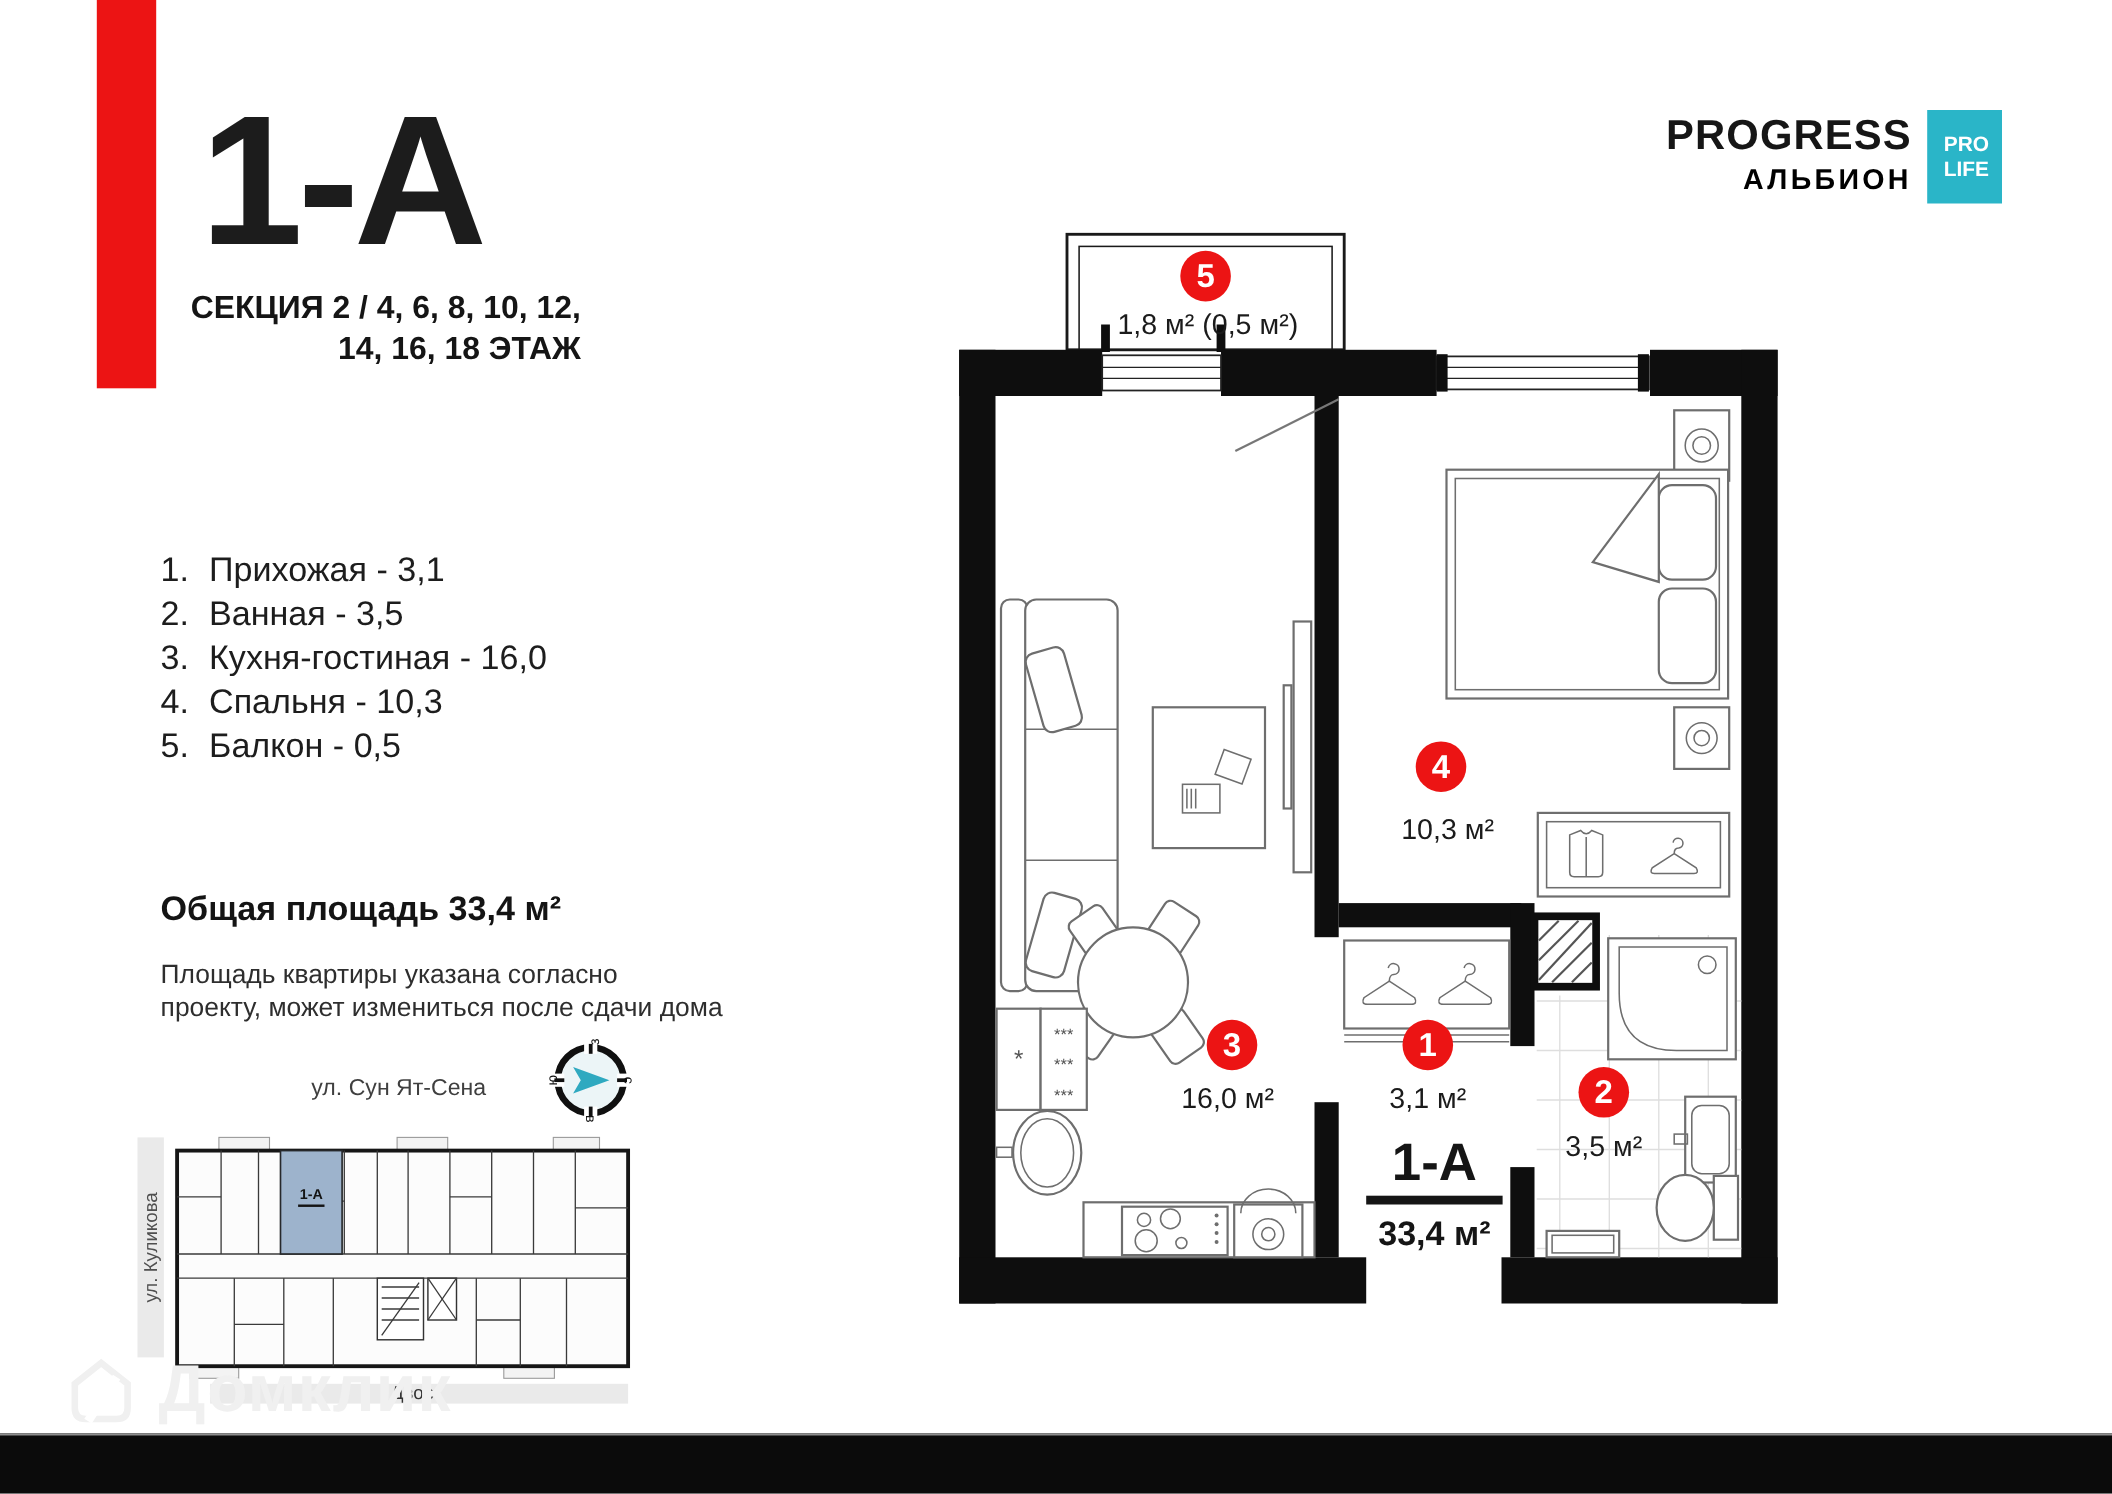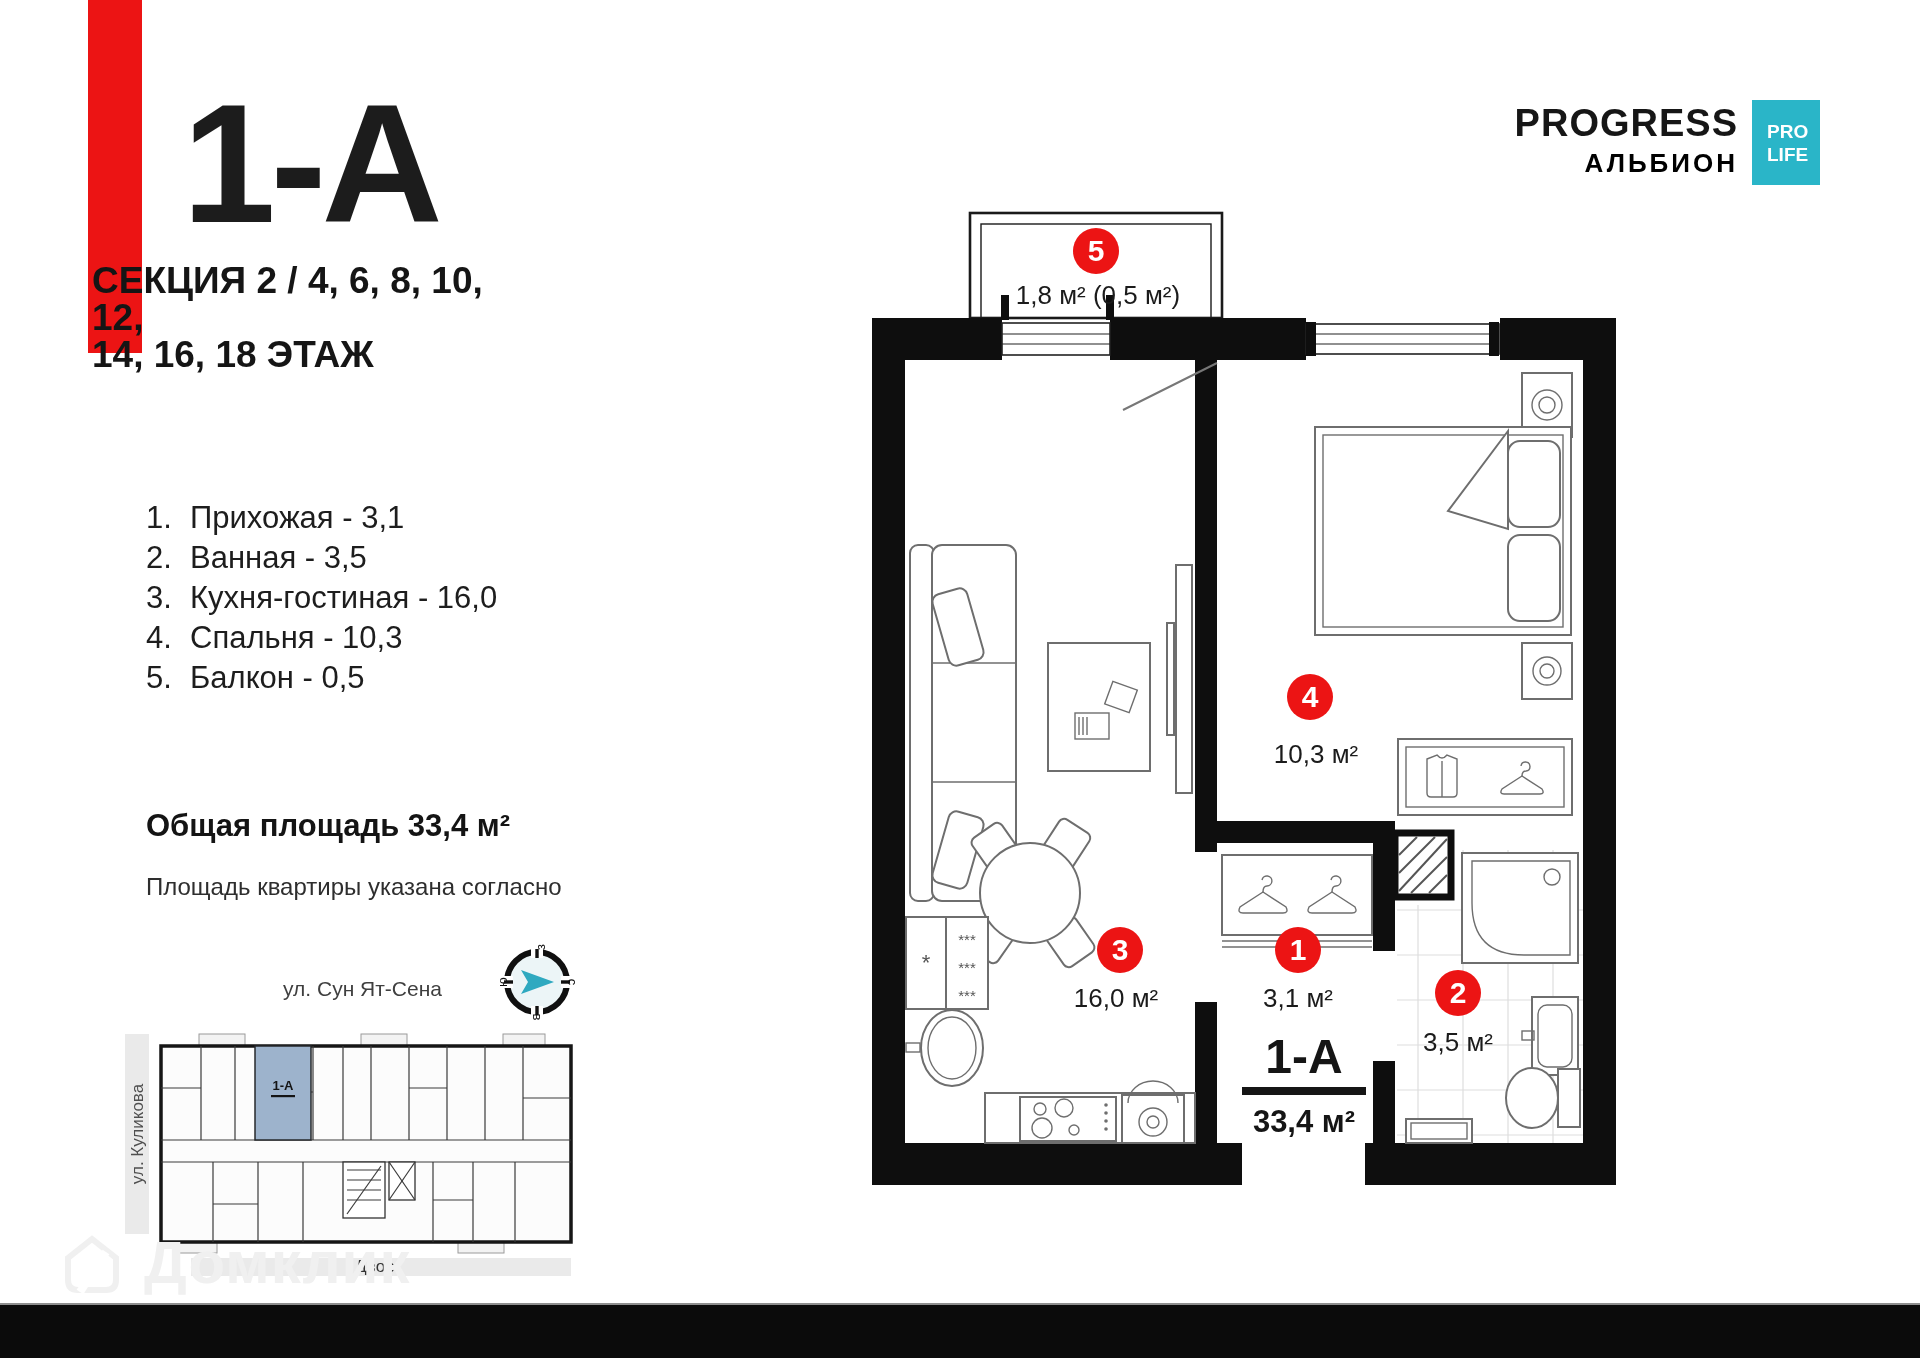--- a/index.html
+++ b/index.html
@@ -4,22 +4,22 @@
 <style>
   html,body{margin:0;padding:0;background:#888;}
   #stage{position:relative;width:1920px;height:1358px;background:#fff;overflow:hidden;
          font-family:"Liberation Sans","DejaVu Sans",sans-serif;color:#1b1b1b;}
   .abs{position:absolute;}
 
   
   #red-bar{left:88px;top:0;width:54px;height:353px;background:#ec1414;}
   #plan-code{left:130px;top:68px;width:360px;text-align:center;
              font-size:168px;font-weight:600;letter-spacing:-5px;color:#1c1c1c;}
-  #section-info{left:92px;top:262px;width:436px;text-align:left;
-                font-size:37px;font-weight:700;line-height:37px;color:#151515;}
+  #section-info{left:92px;top:262px;width:436px;text-align:right;
+                font-size:29px;font-weight:700;line-height:37px;color:#151515;}
   #room-list{left:146px;top:498px;font-size:31px;line-height:40px;color:#1d1d1d;}
   #room-list .row{white-space:nowrap;}
   #room-list .num{display:inline-block;min-width:44px;}
   #total-area{left:146px;top:808px;font-size:31px;font-weight:700;color:#141414;}
   #area-note{left:146px;top:872px;font-size:24px;line-height:30px;color:#2e2e2e;}
   #street-top{left:283px;top:977px;font-size:21px;color:#3f3f3f;}
   #compass{left:497px;top:942px;}
   #mini-plan{left:103px;top:1028px;}
   #watermark{left:52px;top:1222px;display:flex;align-items:center;gap:12px;color:#f0f0f0;}
   #watermark .wm-text{font-size:60px;font-weight:700;letter-spacing:1px;}
@@ -62,20 +62,21 @@
     <div class="row"><span class="num">2.</span><span>Ванная - 3,5</span></div>
     <div class="row"><span class="num">3.</span><span>Кухня-гостиная - 16,0</span></div>
     <div class="row"><span class="num">4.</span><span>Спальня - 10,3</span></div>
     <div class="row"><span class="num">5.</span><span>Балкон - 0,5</span></div>
   </div>
 
   <div class="abs" id="total-area">Общая площадь 33,4 м²</div>
 
   <div class="abs" id="area-note">
     <div>Площадь квартиры указана согласно</div>
+    <div>проекту, может измениться после сдачи дома</div>
   </div>
 
   <div class="abs" id="street-top">ул. Сун Ят-Сена</div>
 
   <svg class="abs" id="compass" width="80" height="80" viewBox="0 0 80 80">
     <circle cx="40" cy="40" r="30" fill="#ecf5f7" stroke="#101010" stroke-width="6"></circle>
     <g fill="#ffffff">
       <rect x="34" y="5" width="12" height="11"></rect>
         <rect x="34" y="64" width="12" height="11"></rect>
       <rect x="5" y="34" width="11" height="12"></rect>

